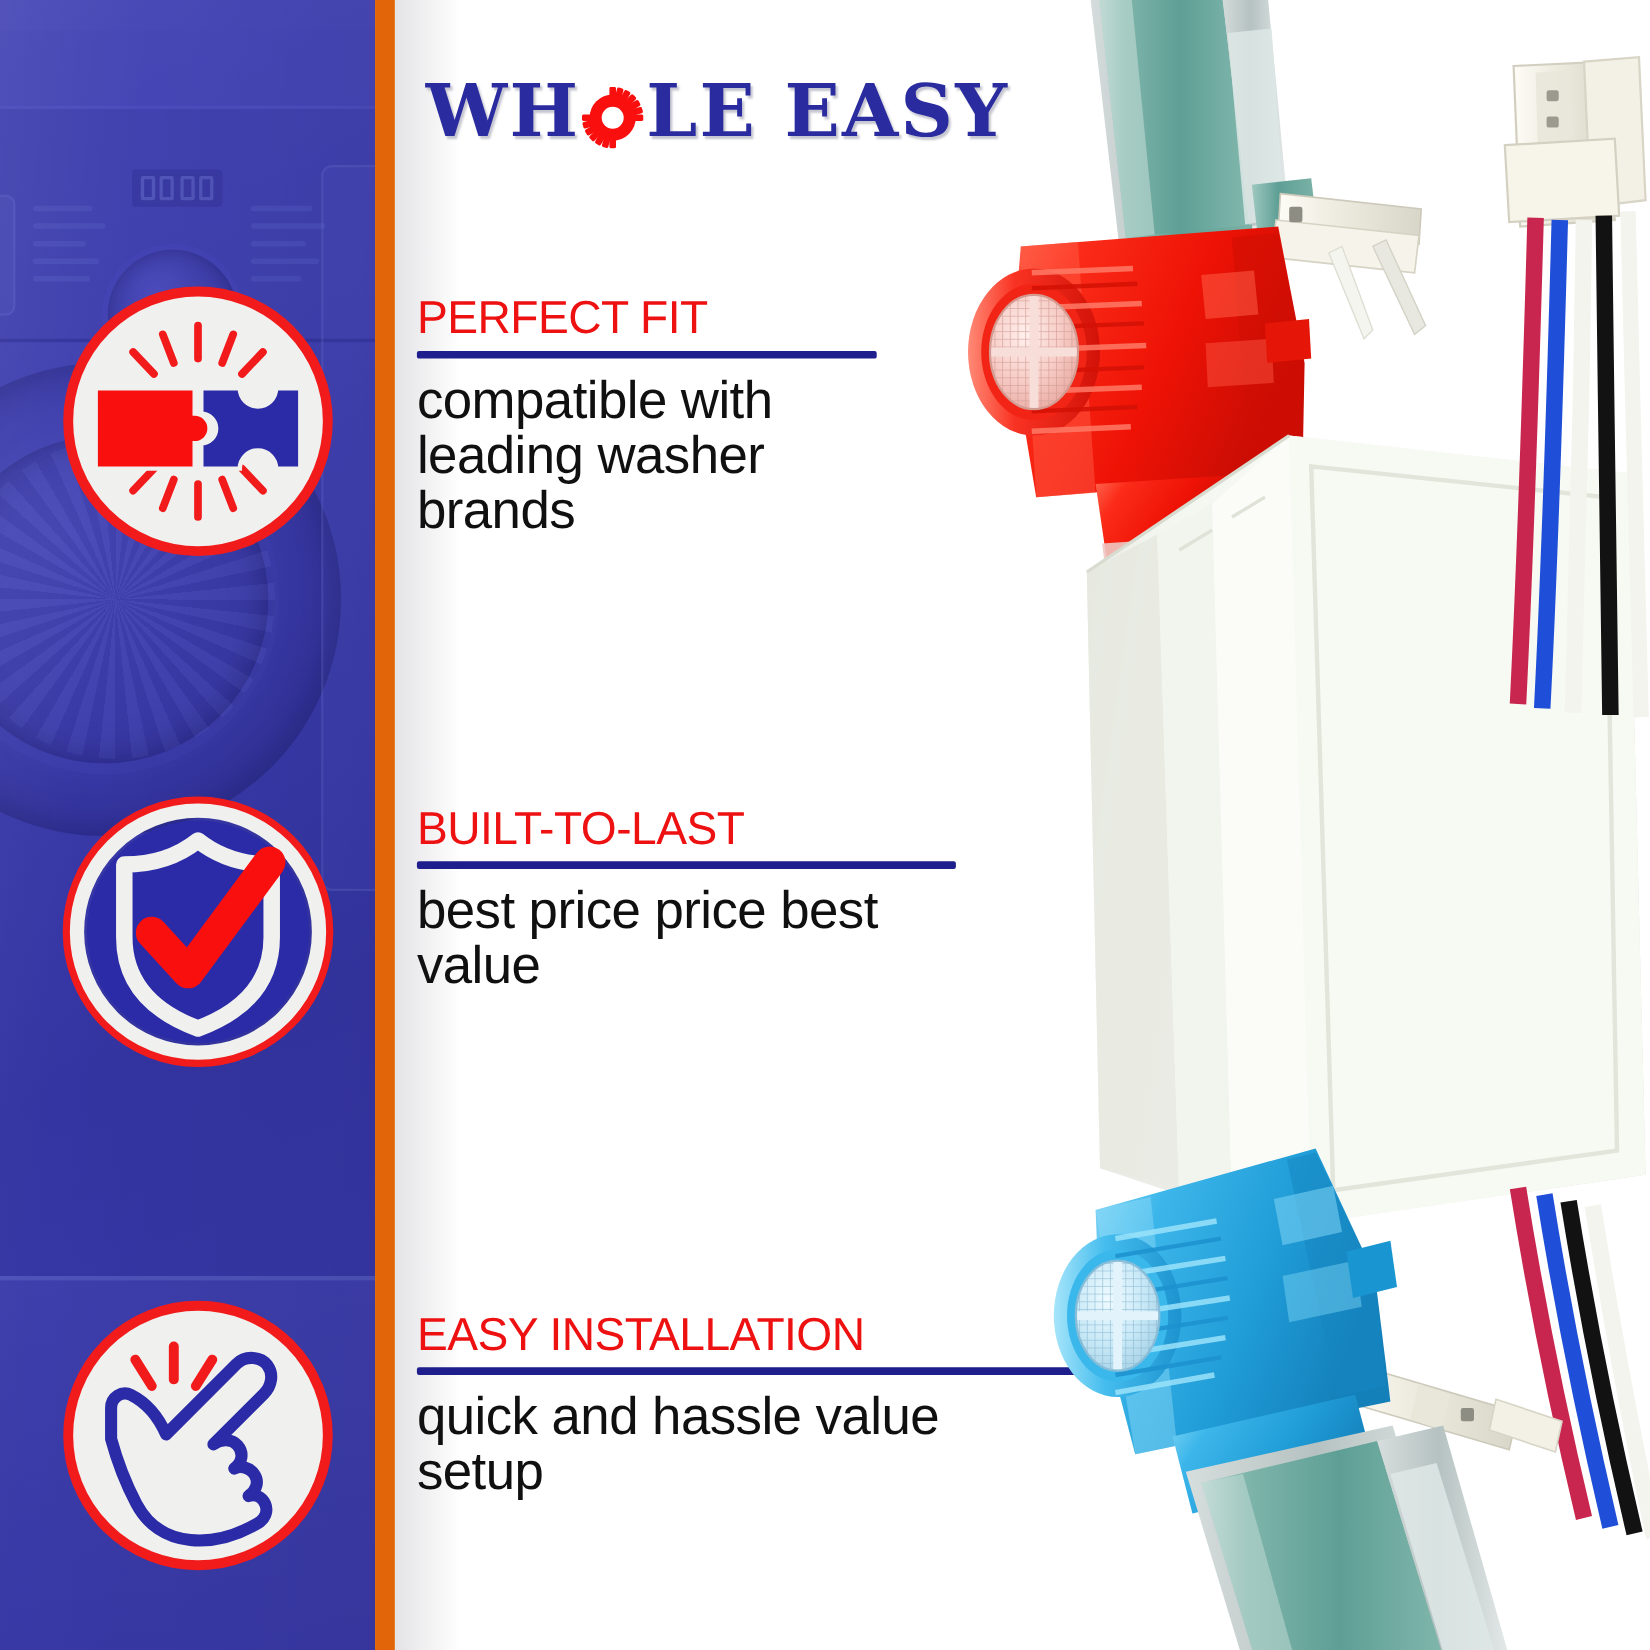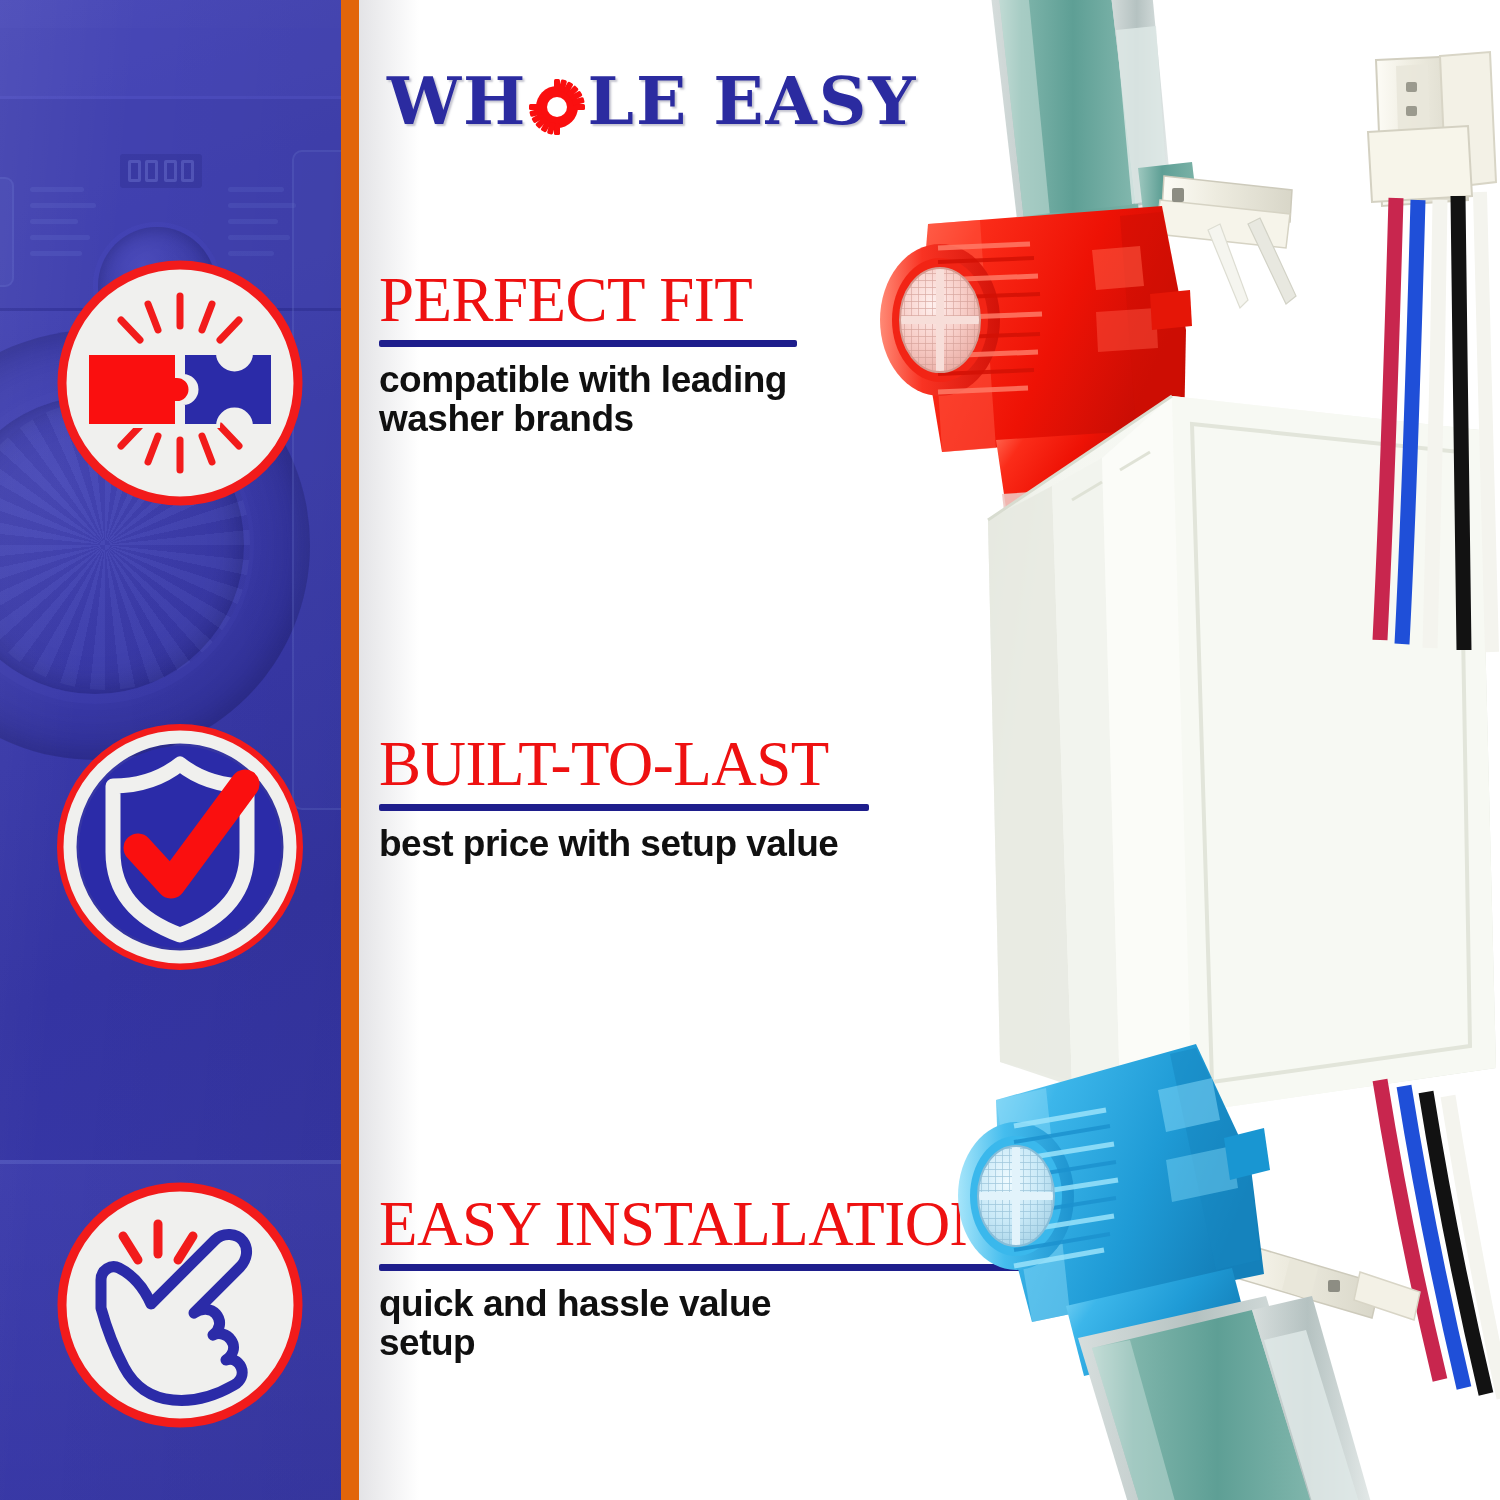--- a/index.html
+++ b/index.html
@@ -134,34 +134,34 @@
   }
   .logo .gear-wrap svg { position:absolute; left:0; top:6px; }
 
   
   .feature-block { position:absolute; left:20px; }
   .feature-block.f1 { top:268px; }
   .feature-block.f2 { top:732px; }
   .feature-block.f3 { top:1192px; }
 
   .feature-title {
-    font-family:Liberation Serif, serif;
-    font-size:63px; font-weight:400; color:#ee1111;
+    font-family:Liberation Sans, sans-serif;
+    font-size:42px; font-weight:400; color:#ee1111;
     letter-spacing:-0.5px; line-height:1.02; white-space:nowrap;
   }
   .feature-rule {
     height:7px; background:#1e1e8c; margin-top:8px; border-radius:2px;
   }
   .feature-block.f1 .feature-rule { width:418px; }
   .feature-block.f2 .feature-rule { width:490px; }
   .feature-block.f3 .feature-rule { width:660px; }
   .feature-desc {
     margin-top:14px;
     font-family:"Liberation Sans", sans-serif;
-    font-size:37px; font-weight:700; color:#101010;
+    font-size:48px; font-weight:400; color:#101010;
     line-height:1.04; letter-spacing:-0.5px;
     max-width:470px;
   }
   .feature-block.f3 .feature-desc { max-width:480px; }
 
   
   .icon-badge { position:absolute; width:250px; height:250px; }
   .icon-badge.i1 { left:55px; top:258px; }
   .icon-badge.i2 { left:55px; top:722px; }
   .icon-badge.i3 { left:55px; top:1180px; }
@@ -297,21 +297,21 @@
 
     <div class="feature-block f1">
       <div class="feature-title">PERFECT FIT</div>
       <div class="feature-rule"></div>
       <div class="feature-desc">compatible with leading washer brands</div>
     </div>
 
     <div class="feature-block f2">
       <div class="feature-title">BUILT-TO-LAST</div>
       <div class="feature-rule"></div>
-      <div class="feature-desc">best price with setup value</div>
+      <div class="feature-desc">best price price best value</div>
     </div>
 
     <div class="feature-block f3">
       <div class="feature-title">EASY INSTALLATION</div>
       <div class="feature-rule"></div>
       <div class="feature-desc">quick and hassle value setup</div>
     </div>
   </div>
 
   <div class="product">

